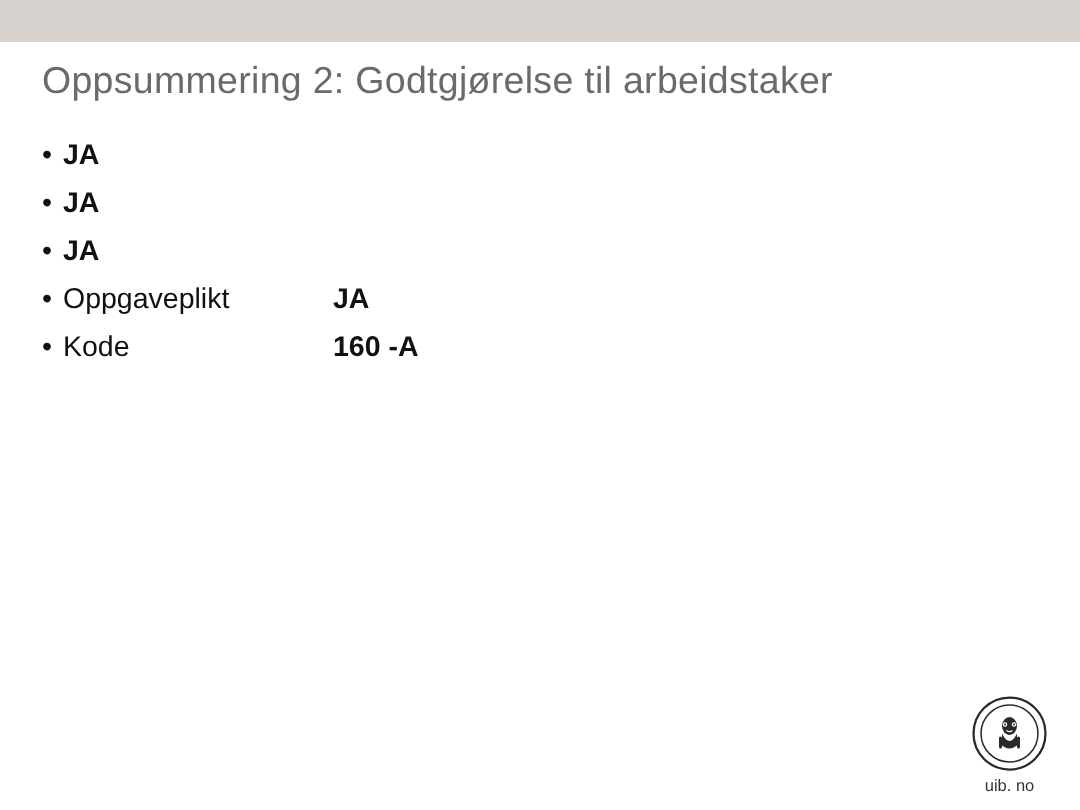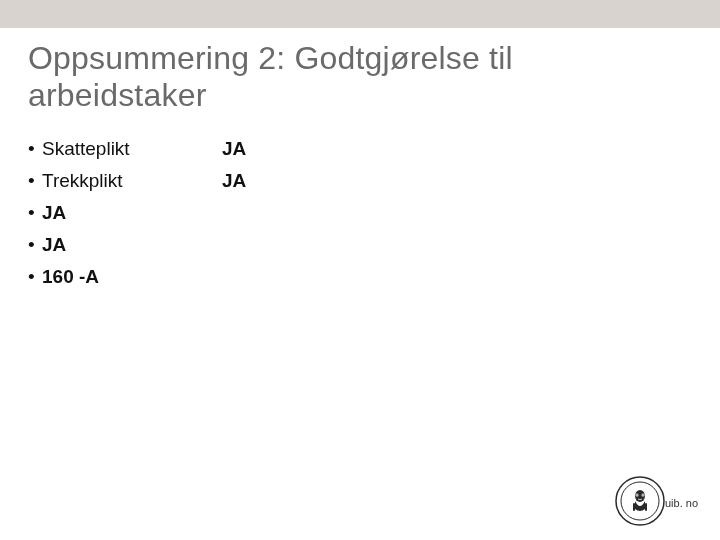--- a/index.html
+++ b/index.html
@@ -13,21 +13,21 @@
     }
     .top-bar {
       width: 100%;
       height: 28px;
       background: #d8d3ce;
     }
     .content {
       padding: 12px 28px 0 28px;
     }
     .title {
-      font-size: 32px;
+      font-size: 25px;
       font-weight: 400;
       color: #6a6a6a;
       margin-bottom: 24px;
       letter-spacing: 0.2px;
     }
     .list {
       display: flex;
       flex-direction: column;
       gap: 10px;
     }
@@ -48,21 +48,21 @@
     }
     .value {
       flex-shrink: 0;
       font-weight: bold;
     }
     .footer {
       position: absolute;
       bottom: 10px;
       right: 22px;
       display: flex;
-      flex-direction: row;
+      flex-direction: column;
       align-items: center;
     }
     .logo {
       width: 50px;
       height: 50px;
       margin-bottom: 4px;
     }
     .footer-text {
       font-size: 11px;
       color: #333;
@@ -72,38 +72,38 @@
 <body>
 
 <div class="top-bar"></div>
 
 <div class="content">
   <h1 class="title">Oppsummering 2: Godtgjørelse til arbeidstaker</h1>
 
   <div class="list">
     <div class="row">
       <span class="bullet">•</span>
-      <span class="label">Skatteplikt</span>
-      <span class="value">JA</span>
-    </div>
-    <div class="row">
-      <span class="bullet">•</span>
-      <span class="label">Trekkplikt</span>
       <span class="value">JA</span>
     </div>
     <div class="row">
       <span class="bullet">•</span>
       <span class="value">JA</span>
     </div>
     <div class="row">
       <span class="bullet">•</span>
       <span class="value">JA</span>
     </div>
     <div class="row">
       <span class="bullet">•</span>
+      <span class="label">Oppgaveplikt</span>
+      <span class="value">JA</span>
+    </div>
+    <div class="row">
+      <span class="bullet">•</span>
+      <span class="label">Kode</span>
       <span class="value">160 -A</span>
     </div>
   </div>
 </div>
 
 <div class="footer">
   <svg class="logo" viewBox="0 0 100 100">
     <circle cx="50" cy="50" r="48" fill="none" stroke="#2a2a2a" stroke-width="3"></circle>
     <circle cx="50" cy="50" r="38" fill="none" stroke="#2a2a2a" stroke-width="2"></circle>
     <g fill="#2a2a2a">

